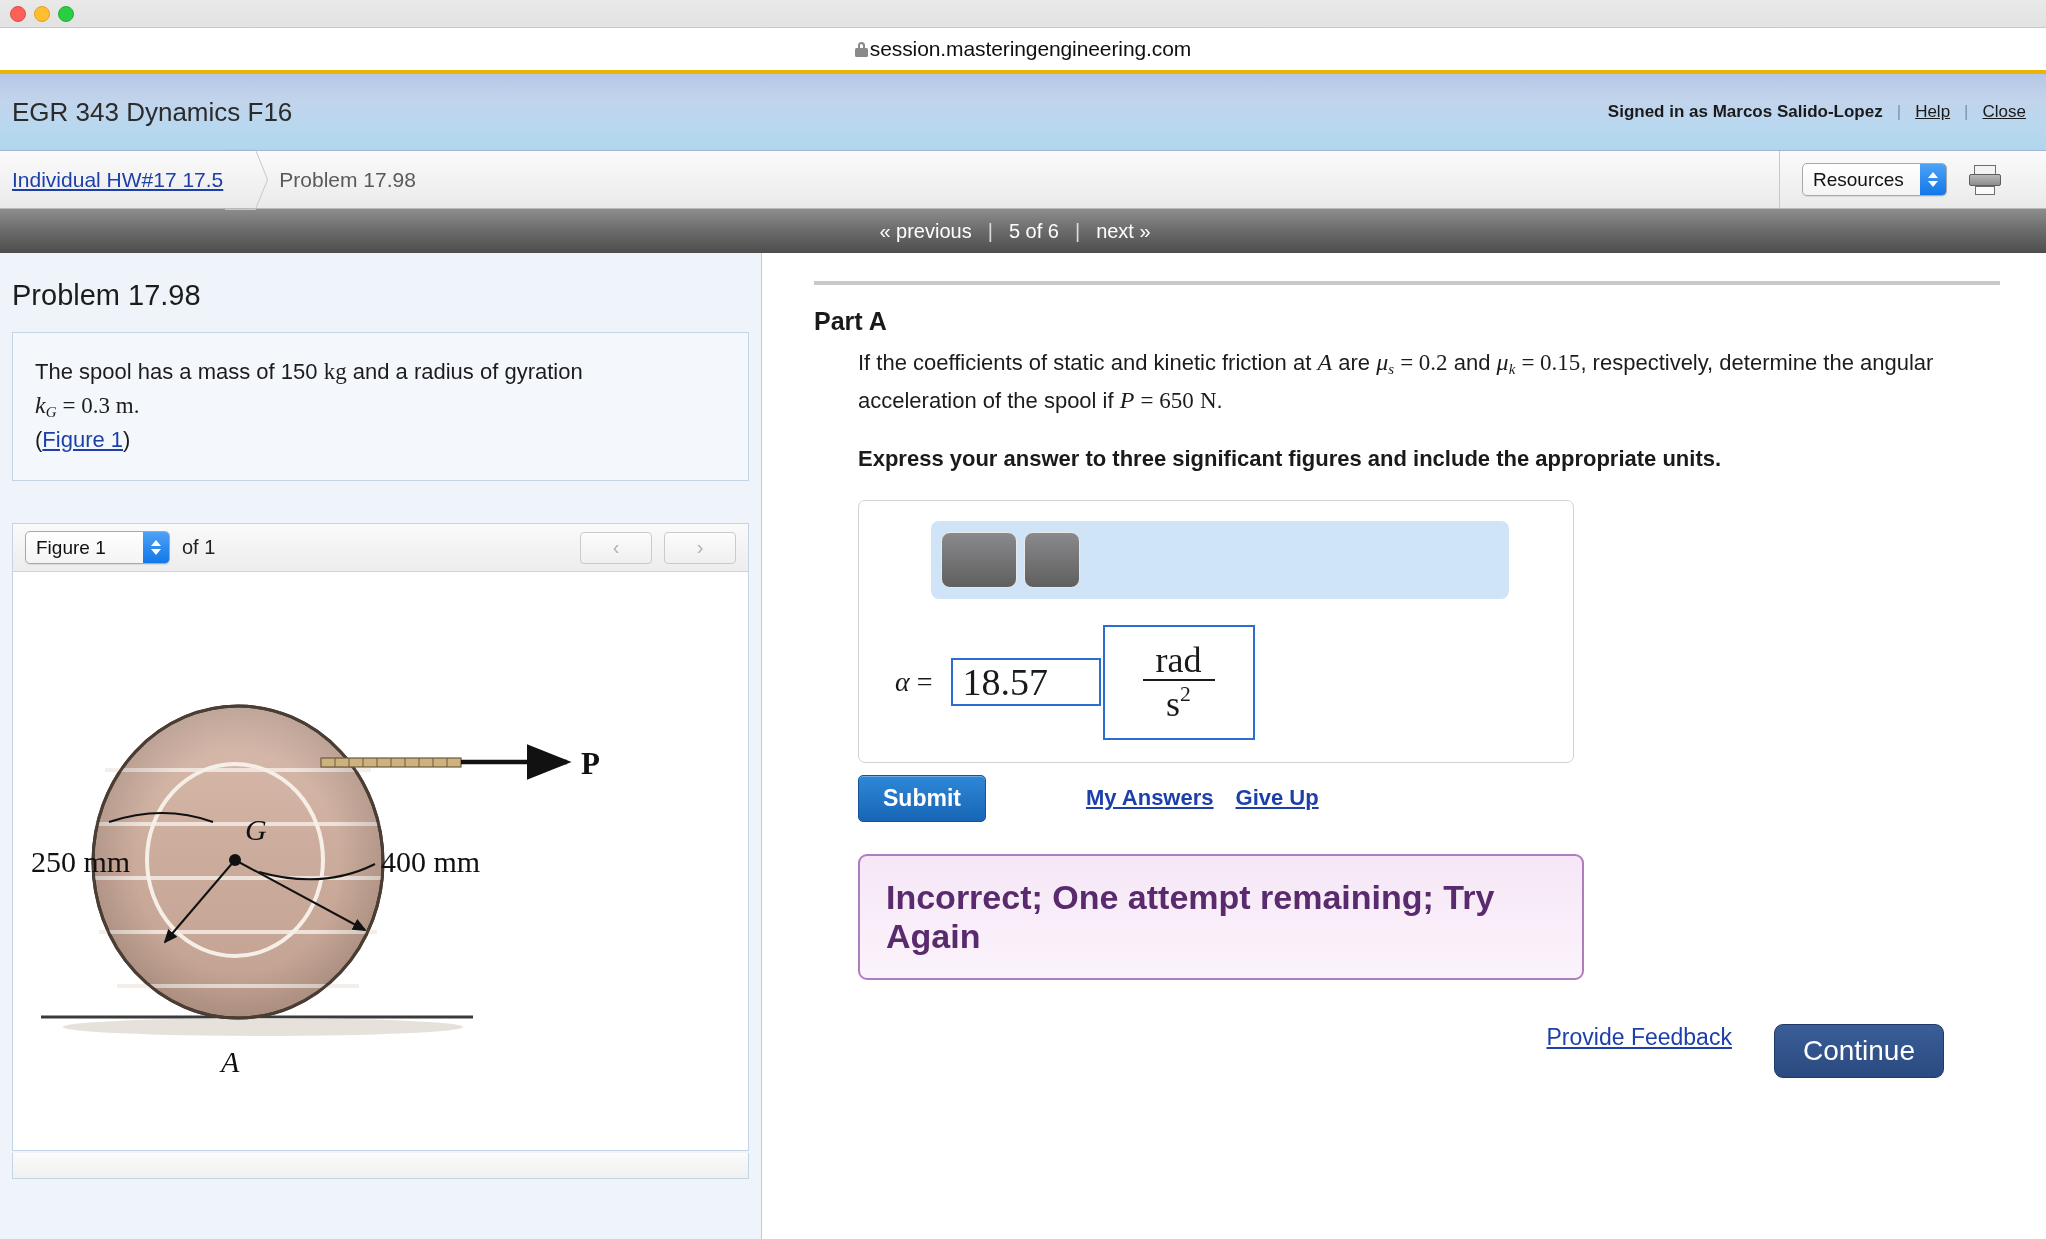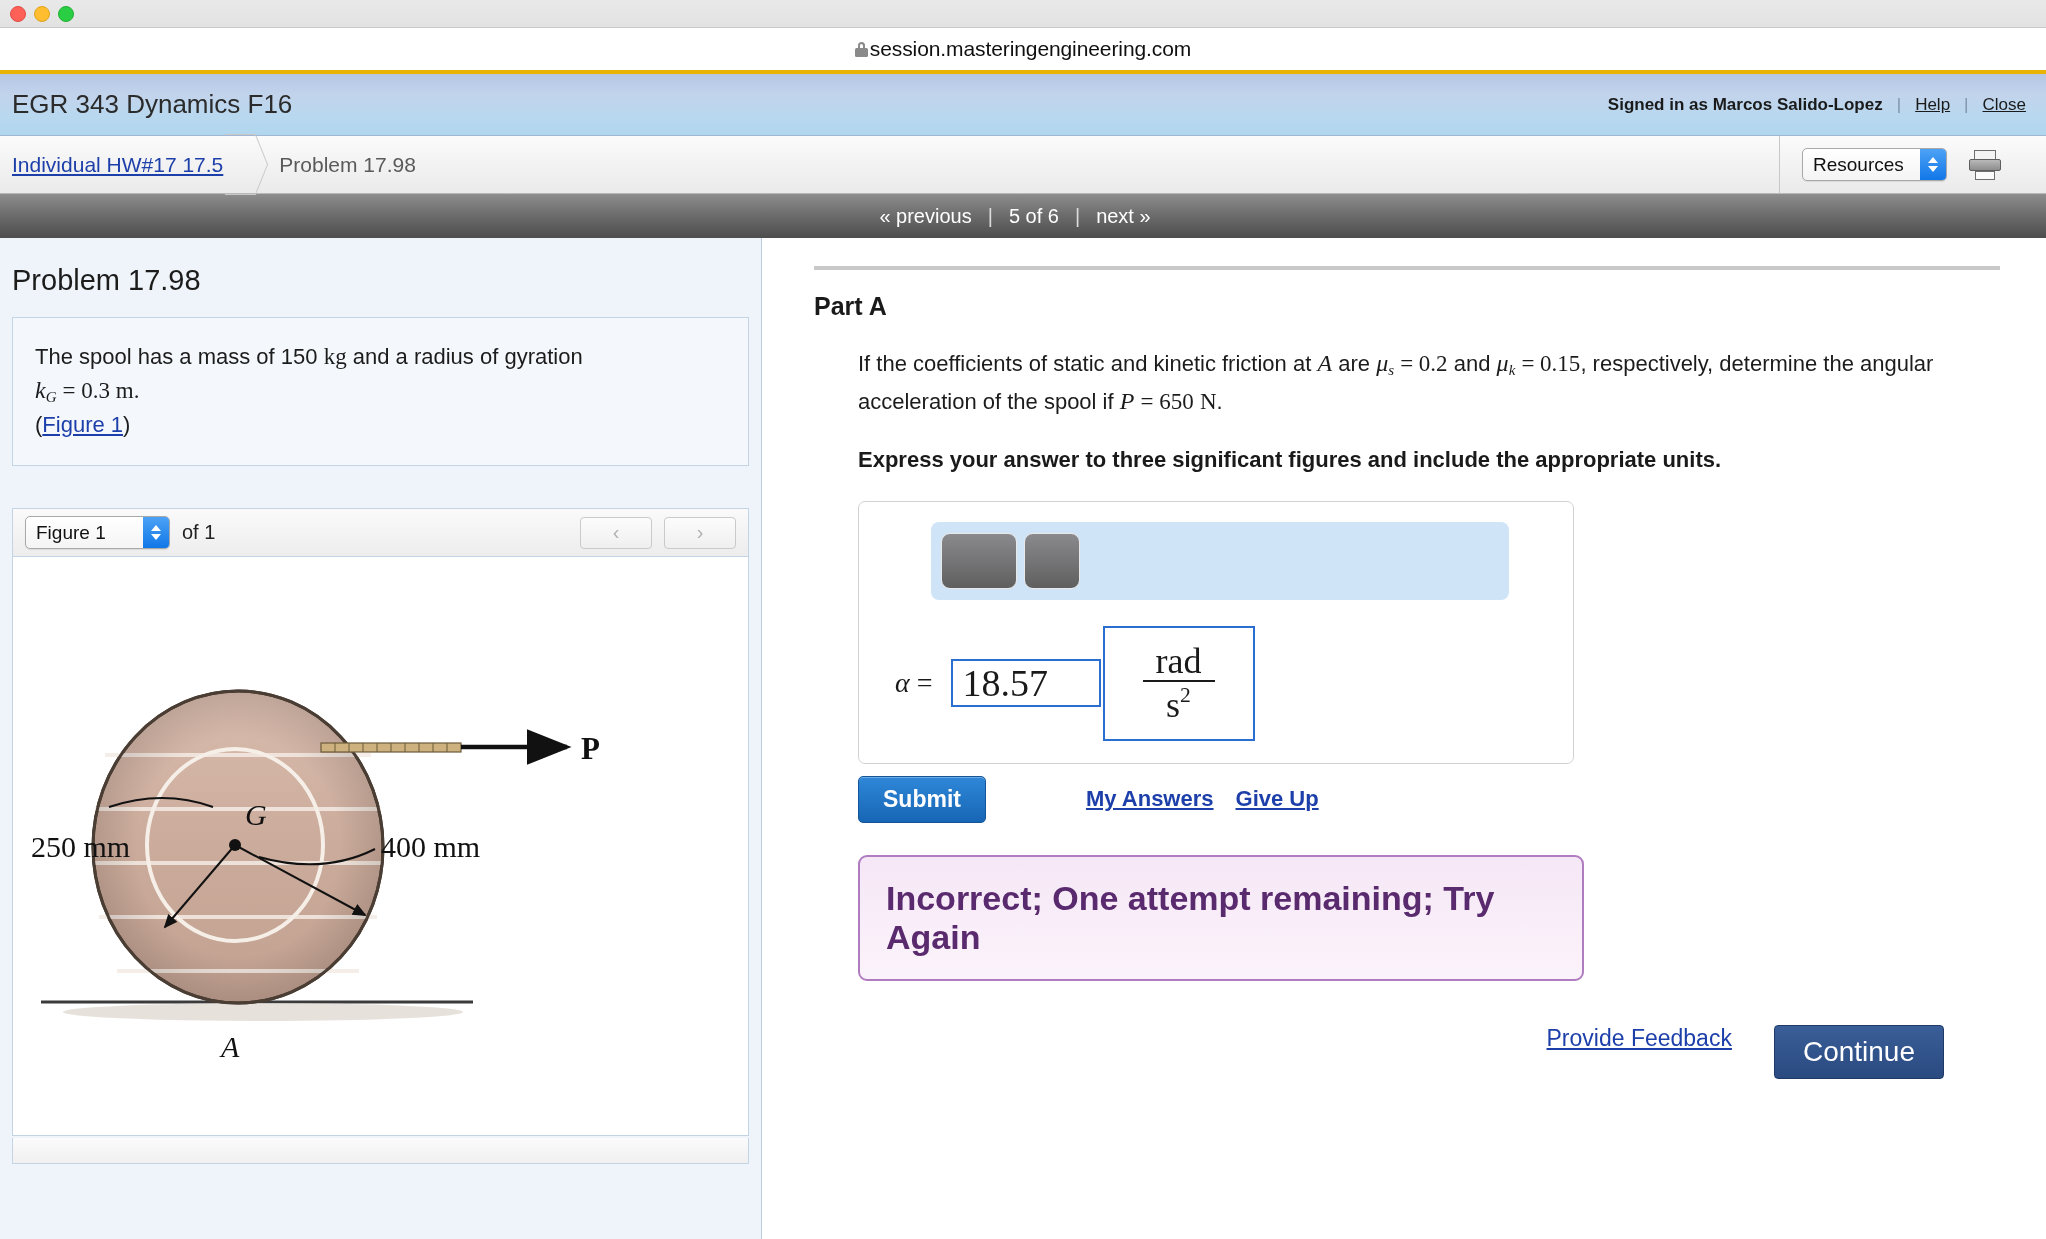--- a/index.html
+++ b/index.html
@@ -39,21 +39,21 @@
     border-radius: 4px 4px 0 0;
   }
   .lock-icon .body {
     position: absolute; bottom: 0; left: 0;
     width: 13px; height: 9px; background: #8a8a8a; border-radius: 1.5px;
   }
   .url-text { font-size: 21px; color: #101010; letter-spacing: -0.1px; }
 
   
   .course-header {
-    height: 62px;
+    height: 77px;
     background: linear-gradient(to bottom, #b6c7e6 0%, #c2d4ec 35%, #b8d8ef 70%, #b0d6ee 100%);
     border-bottom: 1px solid #9fb6d4;
     display: flex; align-items: center; justify-content: space-between;
     padding: 0 20px 0 12px;
   }
   .course-title { font-size: 26px; color: #2b2b2b; font-weight: 400; }
   .header-right { display: flex; align-items: center; font-size: 17px; color: #1a1a1a; }
   .signed-in { font-weight: bold; font-size: 17px; }
   .hdr-sep { color: #7e93ad; margin: 0 14px; font-weight: 300; }
   .hdr-link { color: #1a1a1a; text-decoration: underline; font-size: 17px; cursor: pointer; }
@@ -175,21 +175,21 @@
   .figure-footer {
     height: 26px;
     background: linear-gradient(to bottom,#fbfbfb,#f0f0f0);
     border: 1px solid #c3d4e4; border-top: none;
     margin-top: 2px;
   }
 
   
   .right-panel { flex: 1; background: #fff; padding: 28px 46px 0 52px; }
   .hr-top { height: 4px; background: #c9c9c9; margin-bottom: 22px; width: 100%; }
-  .part-title { font-size: 25px; font-weight: bold; color: #1a1a1a; margin-bottom: 24px; }
+  .part-title { font-size: 25px; font-weight: bold; color: #1a1a1a; margin-bottom: 8px; }
   .question { font-size: 22px; color: #1c1c1c; line-height: 1.58; margin-left: 44px; max-width: 1120px; }
   .emphasis { font-size: 22px; font-weight: bold; color: #1a1a1a; margin: 26px 0 0 44px; }
 
   .answer-card {
     margin: 28px 0 0 44px;
     width: 716px;
     border: 1px solid #d2d2d2; border-radius: 7px;
     background: #fff;
     padding: 18px 20px 22px 20px;
   }
@@ -248,21 +248,21 @@
     color: #5a2a6e; font-size: 34px; font-weight: bold;
   }
 
   .bottom-row {
     display: flex; justify-content: flex-end;
     margin: 44px 0 0 44px; gap: 42px; padding-right: 56px;
   }
   .feedback-link { color: #1d3faa; font-size: 23px; text-decoration: underline; cursor: pointer; }
   .continue-btn {
     background: linear-gradient(to bottom, #3a5e98, #2a4a80);
-    border: 1px solid #1f3a66; border-radius: 4px;
+    border: 1px solid #1f3a66; border-radius: 9px;
     color: #fff; font-size: 28px;
     padding: 10px 28px; cursor: pointer;
   }
 
   
   .diagram-text { font-family: "Liberation Serif", serif; }
 </style>
 </head>
 <body>
 

